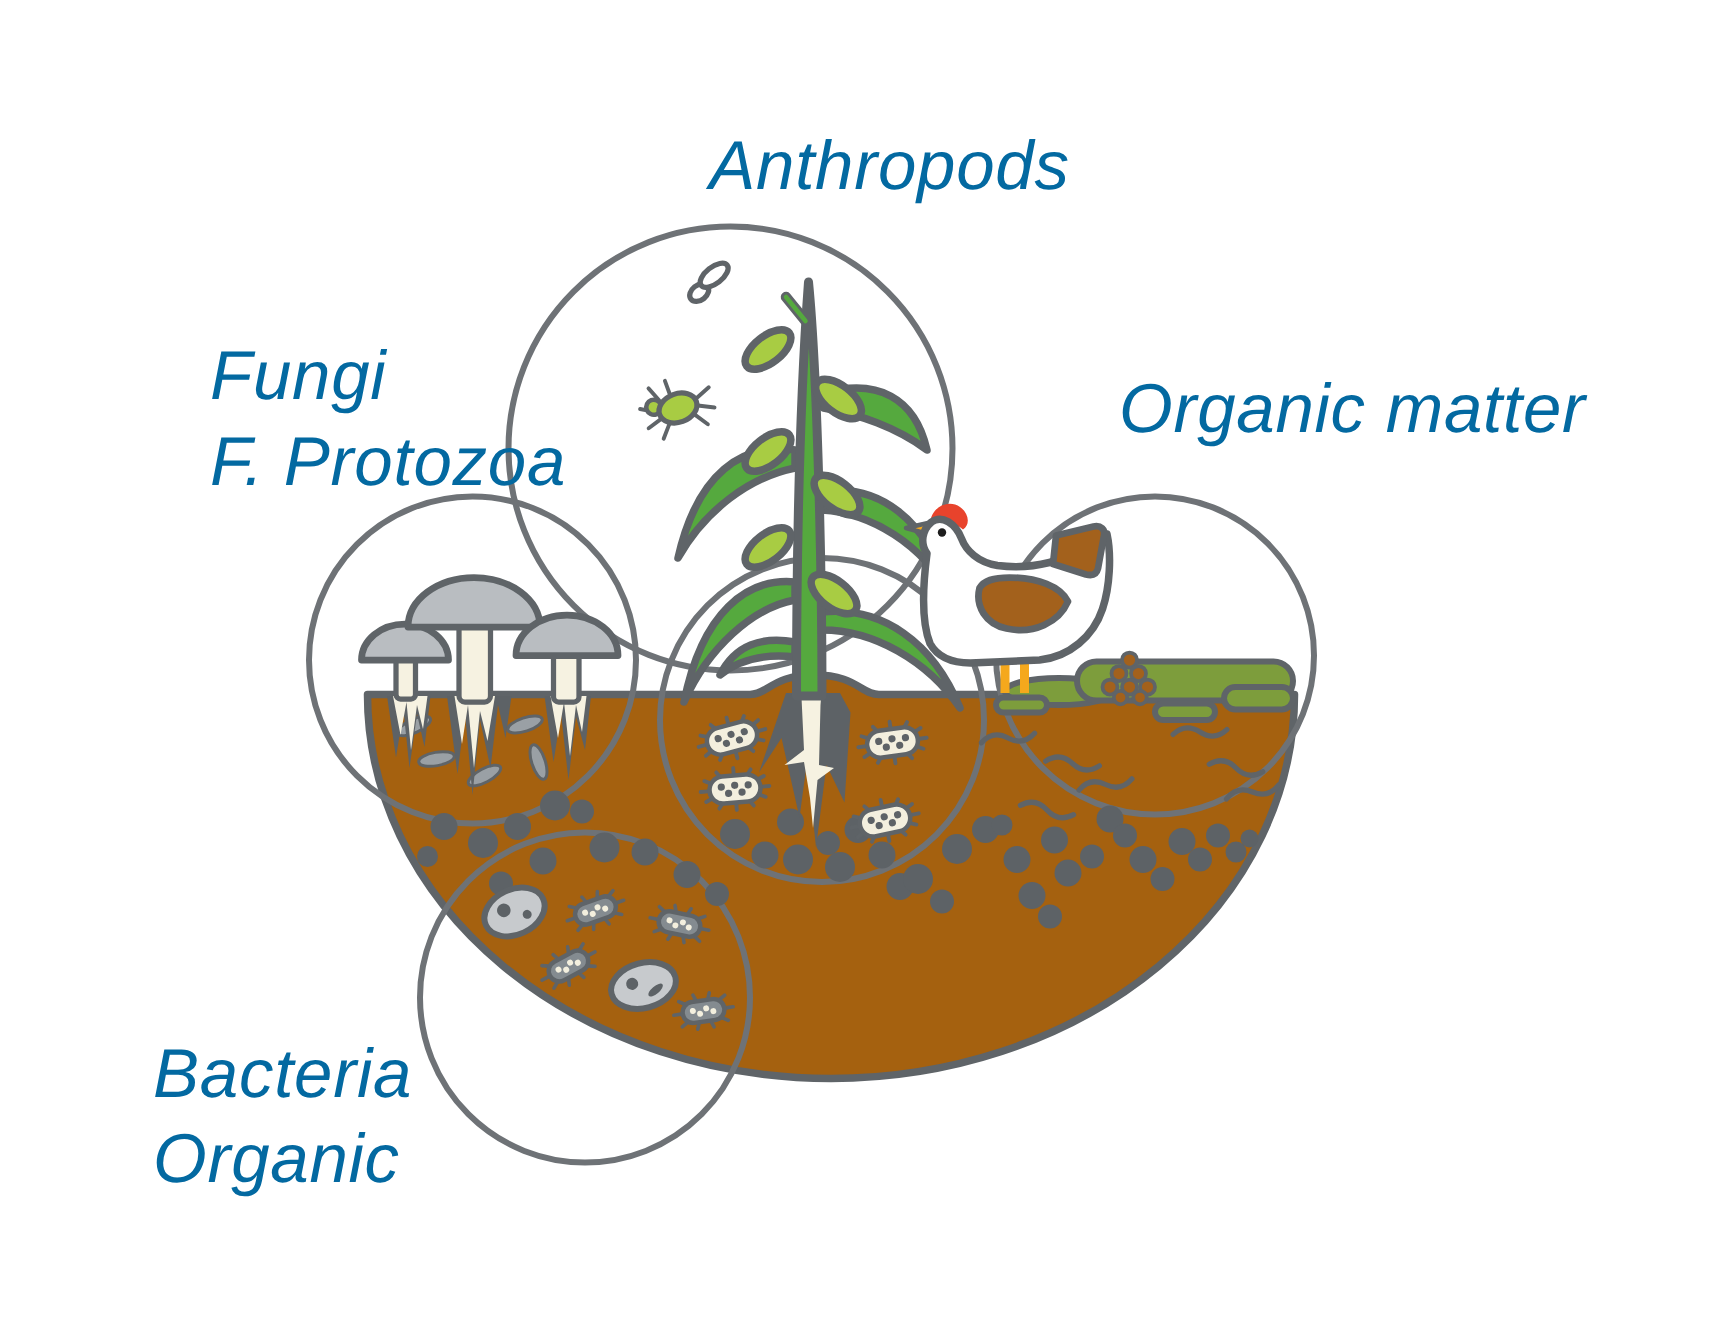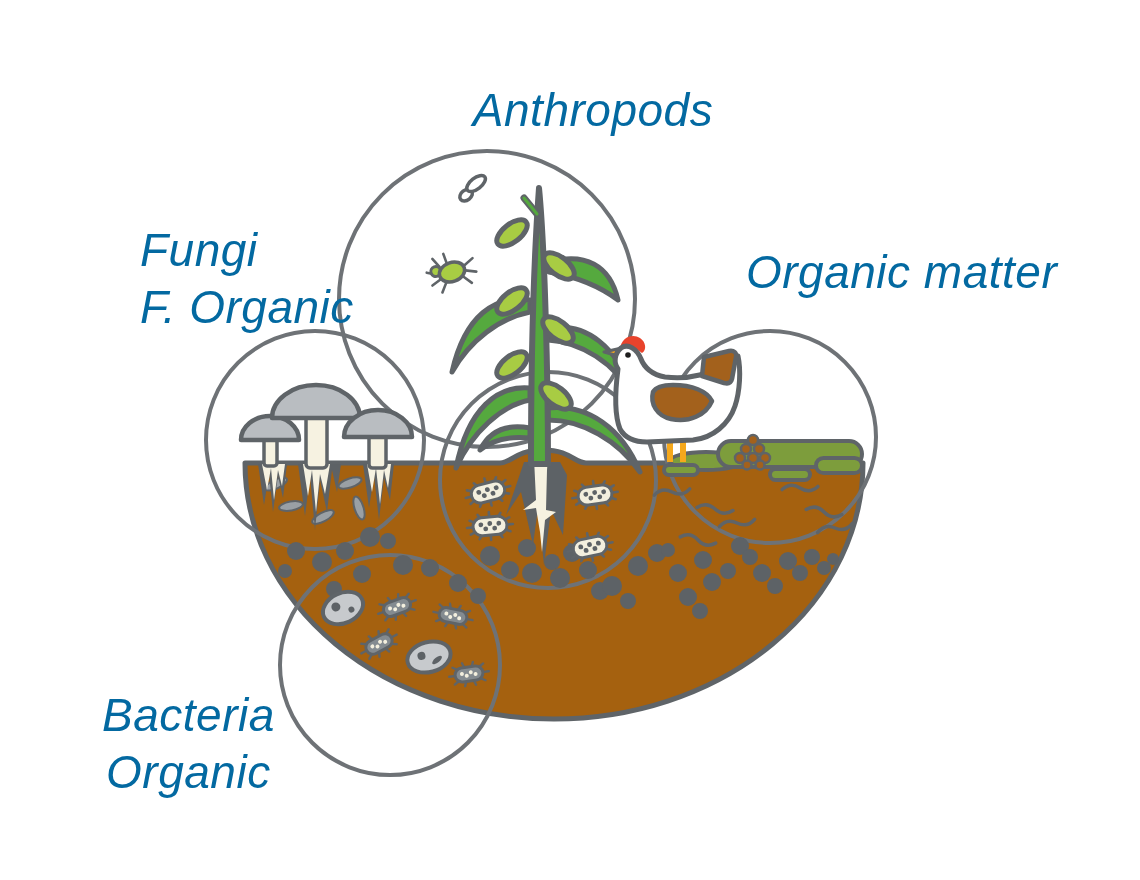--- a/index.html
+++ b/index.html
@@ -262,25 +262,25 @@
     <path class="f-brown sl" stroke-width="4.5" d="M704 357 L729 351 C734 350 737 353 736 357 L732 379 C731 383 728 384 724 383 L702 376 Z"></path>
     <path class="f-brown sl" stroke-width="4.5" d="M653 392 C650 404 657 416 671 419 C689 423 706 415 712 401 C707 391 692 385 673 385 C662 385 656 387 653 392 Z"></path>
     <circle cx="628" cy="355" r="2.8" fill="#1e1e1e"></circle>
   </g>
 </svg>
 
 <div class="lbl lbl-center" style="left:400px;top:82px;width:386px;">Anthropods</div>
 
 <div class="lbl" style="left:140px;top:222px;font-style:italic;">
   <div>Fungi</div>
-  <div>F. Organic</div>
+  <div>F. Protozoa</div>
 </div>
 
 <div class="lbl" style="left:746px;top:220px;margin-top:24px;">
   <div>Organic matter</div>
 </div>
 
-<div class="lbl" style="left:102px;top:687px;text-align:center;">
+<div class="lbl" style="left:102px;top:687px;">
   <div>Bacteria</div>
   <div>Organic</div>
 </div>
 
 </div>
 
 </body></html>

